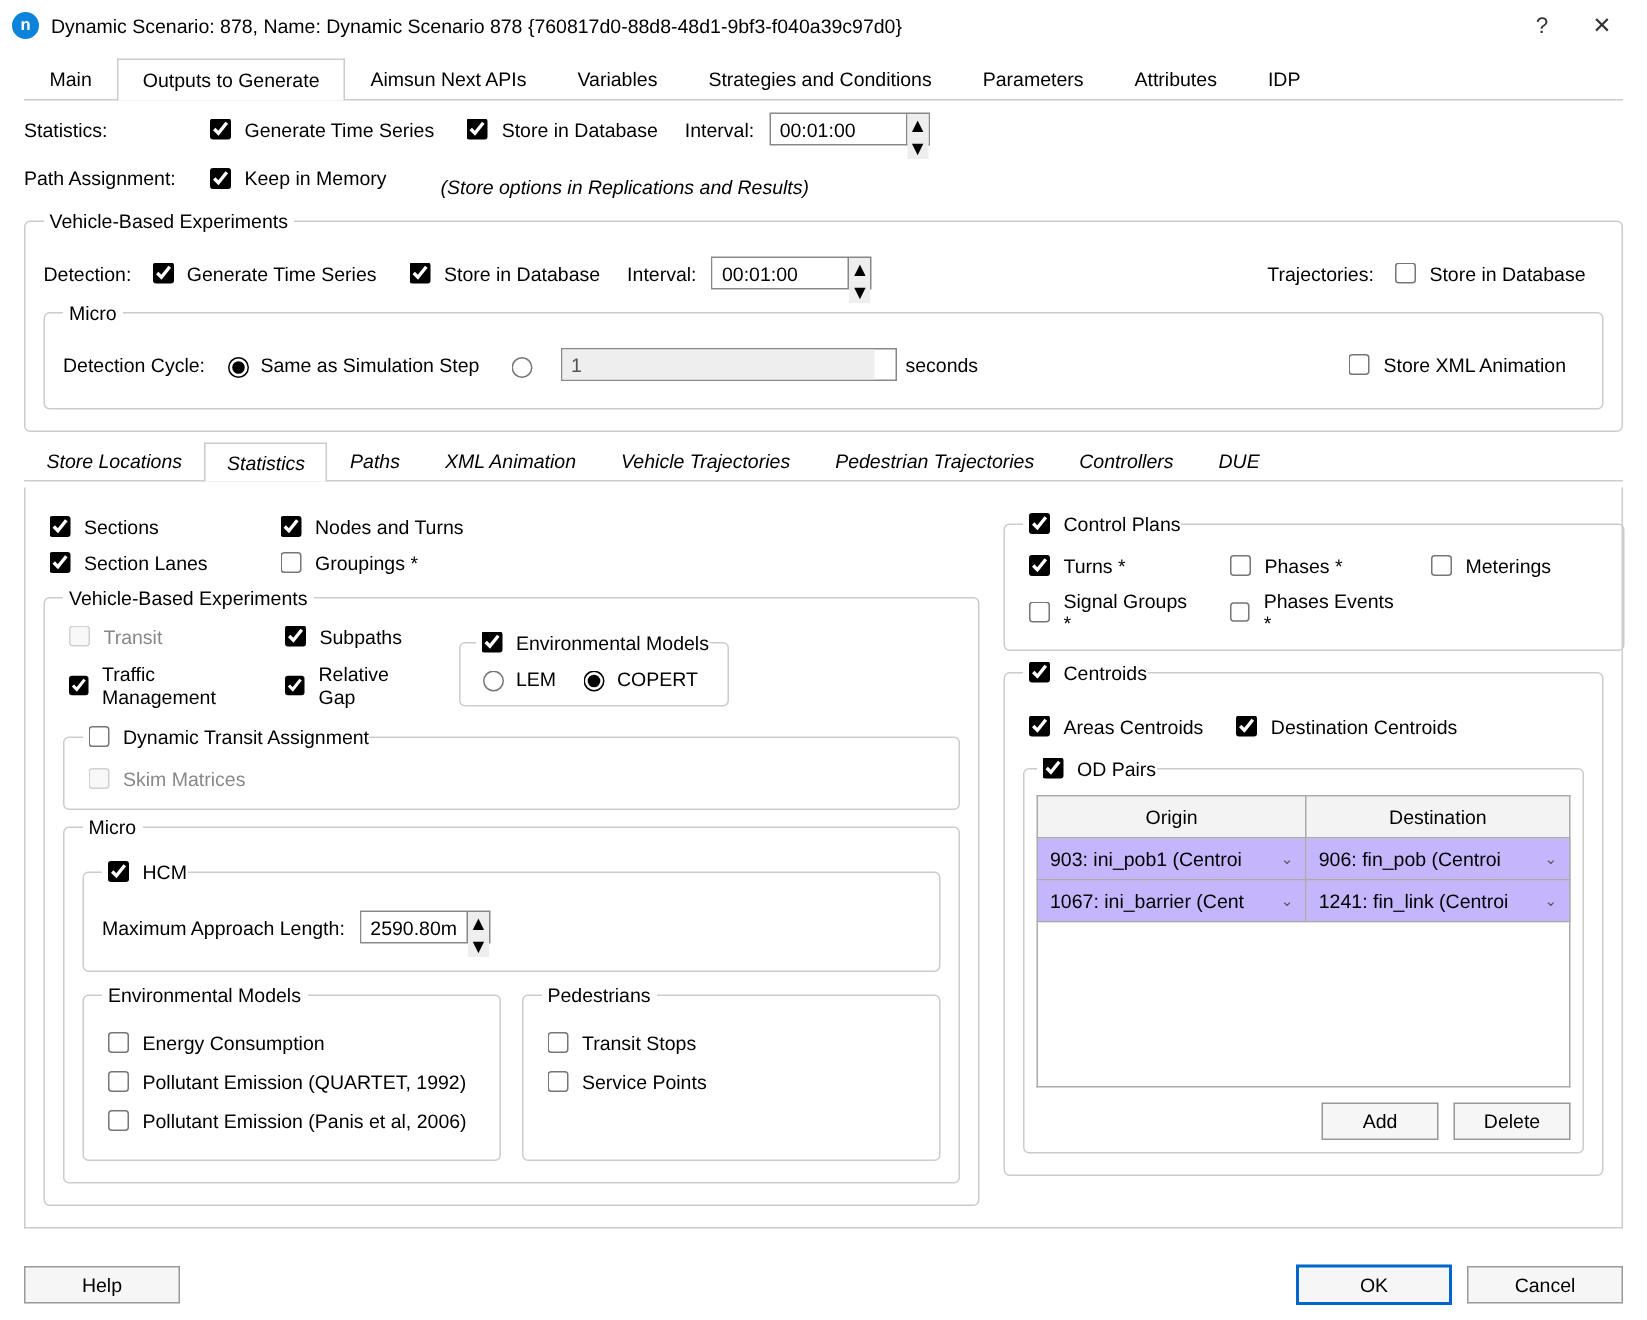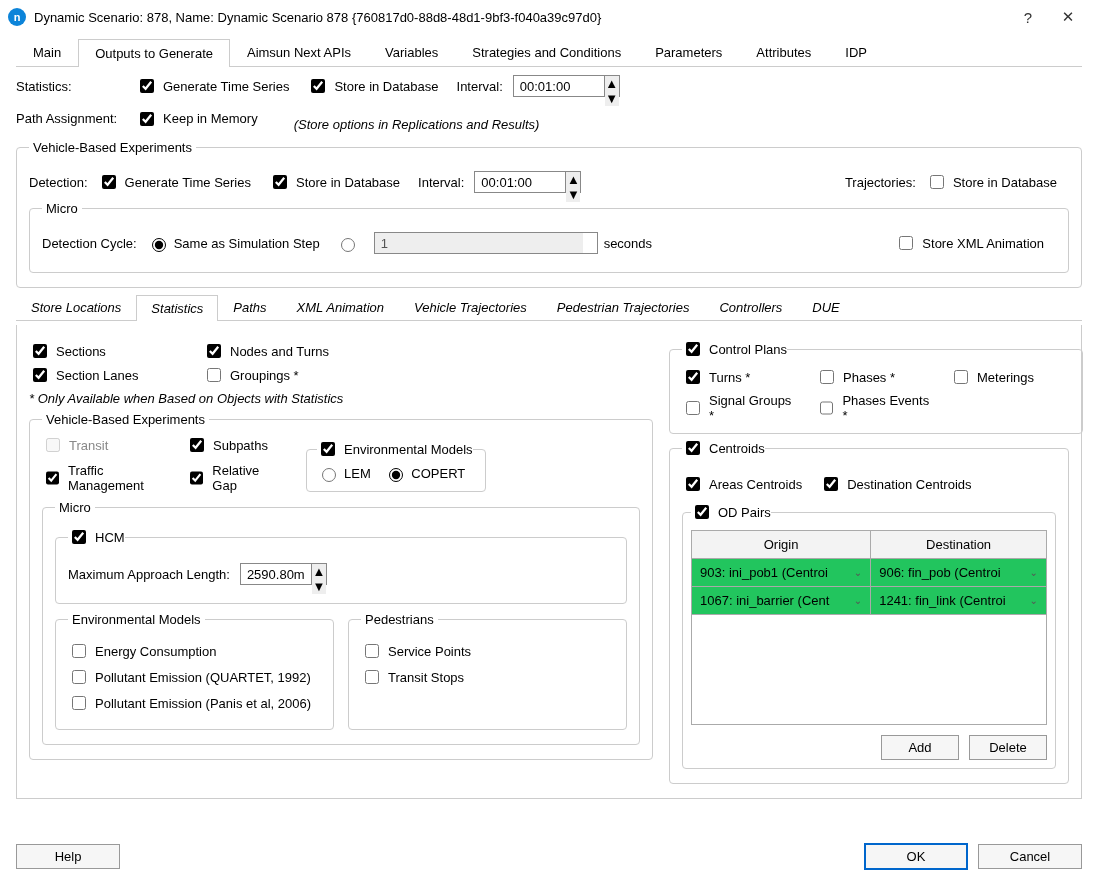--- a/index.html
+++ b/index.html
@@ -26,25 +26,25 @@
   .spinbox input { border:none; width:90px; padding:2px 6px; outline:none; font-size:13px;}
   .spinbox input:disabled { background:#eee; }
   .spinbox .arrows { display:flex; flex-direction:column; border-left:1px solid #888; width:15px; font-size:7px; }
   .spinbox .arrows span { flex:1; display:flex; align-items:center; justify-content:center; background:#eee;}
   fieldset { border:1px solid #ccc; border-radius:4px; margin:4px 0; padding:8px 12px 10px 12px;}
   fieldset legend { padding:0 4px; font-size:13px;}
   .italic-note { font-style: italic; margin-left:18px;margin-top:12px;}
   .two-col { display:flex; gap:16px; align-items:flex-start; margin-top:4px;}
   .left-pane { flex:1; }
   .right-pane { width:400px; }
-  .grid-chks { display:grid; grid-template-columns: 150px 150px; gap:4px 24px; margin:6px 0;}
+  .grid-chks { display:grid; grid-template-columns: 150px 150px; gap:4px 4px; margin:6px 0;}
   .note { font-style:italic; margin:4px 0 6px 0;}
   .table { border:1px solid #aaa; width:100%; border-collapse:collapse;}
   .table th { background:#f3f3f3; border:1px solid #aaa; padding:6px 8px; font-weight:normal; text-align:center;}
-  .table td { border:1px solid #aaa; padding:0; background:#22c55e;}
+  .table td { border:1px solid #aaa; padding:0; background:#c4b5fd;}
   .cell-select { display:flex; align-items:center; justify-content:space-between; padding:6px 8px; }
   .cell-select span.chev { font-size:10px; color:#555;}
   .od-empty { height:110px; border:1px solid #aaa; border-top:none; background:#fff;}
   .btns-right { display:flex; gap:10px; justify-content:flex-end; margin-top:10px;}
   .btn { border:1px solid #999; background:#f6f6f6; padding:4px 0; width:78px; text-align:center; cursor:default;}
   .footer { position:absolute; bottom:10px; left:16px; right:16px; display:flex; align-items:center; }
   .footer .spacer { flex:1;}
   .footer .fbtn { border:1px solid #999; background:#f6f6f6; padding:4px 0; width:104px; text-align:center; margin-left:10px; cursor:default;}
   .footer .fbtn.primary { border:2px solid #0066cc; }
   .panel-body { border:1px solid #ccc; border-top:none; padding:10px 12px;}
@@ -179,21 +179,20 @@
           </label>
         <label class="chk">
             <input type="checkbox" checked="" style="">
             <span>Section Lanes</span>
           </label>
         <label class="chk">
             <input type="checkbox" style="">
             <span>Groupings *</span>
           </label>
       </div>
-      <div class="note">* Only Available when Based on Objects with Statistics</div>
 
       <fieldset>
         <legend>Vehicle-Based Experiments</legend>
         <div style="display:flex; gap:10px; align-items:flex-start;">
           <div style="display:grid; grid-template-columns:140px 110px; gap:8px 4px;">
             <label class="chk disabled">
                 <input type="checkbox" disabled="" style="">
                 <span>Transit</span>
               </label>
             <label class="chk">
@@ -217,20 +216,30 @@
             <label class="rdo">
                 <input type="radio" name="em" style="">
                 <span>LEM</span>
               </label>
             <label class="rdo">
                 <input type="radio" name="em" checked="" style="">
                 <span>COPERT</span>
               </label>
           </fieldset>
         </div>
+        <fieldset style="margin-top:6px;">
+          <legend style="padding:0;"><label class="chk" style="margin:0;">
+                <input type="checkbox" style="">
+                <span>Dynamic Transit Assignment</span>
+              </label></legend>
+          <label class="chk disabled">
+              <input type="checkbox" disabled="" style="">
+              <span>Skim Matrices</span>
+            </label>
+        </fieldset>
         <fieldset>
           <legend>Micro</legend>
           <fieldset>
             <legend style="padding:0;"><label class="chk" style="margin:0;">
                   <input type="checkbox" checked="" style="">
                   <span>HCM</span>
                 </label></legend>
             <div class="row">
               <span class="lbl">Maximum Approach Length:</span>
               <div class="spinbox">
@@ -255,25 +264,25 @@
                 </label>
               <label class="chk" style="display:flex;margin:6px 0;">
                   <input type="checkbox" style="">
                   <span>Pollutant Emission (Panis et al, 2006)</span>
                 </label>
             </fieldset>
             <fieldset>
               <legend>Pedestrians</legend>
               <label class="chk" style="display:flex;margin:6px 0;">
                   <input type="checkbox" style="">
+                  <span>Transit Stops</span>
+                </label>
+              <label class="chk" style="display:flex;margin:6px 0;">
+                  <input type="checkbox" style="">
                   <span>Service Points</span>
-                </label>
-              <label class="chk" style="display:flex;margin:6px 0;">
-                  <input type="checkbox" style="">
-                  <span>Transit Stops</span>
                 </label>
             </fieldset>
           </div>
         </fieldset>
       </fieldset>
     </div>
 
     <div class="right-pane">
       <fieldset>
         <legend style="padding:0;"><label class="chk" style="margin:0;">

